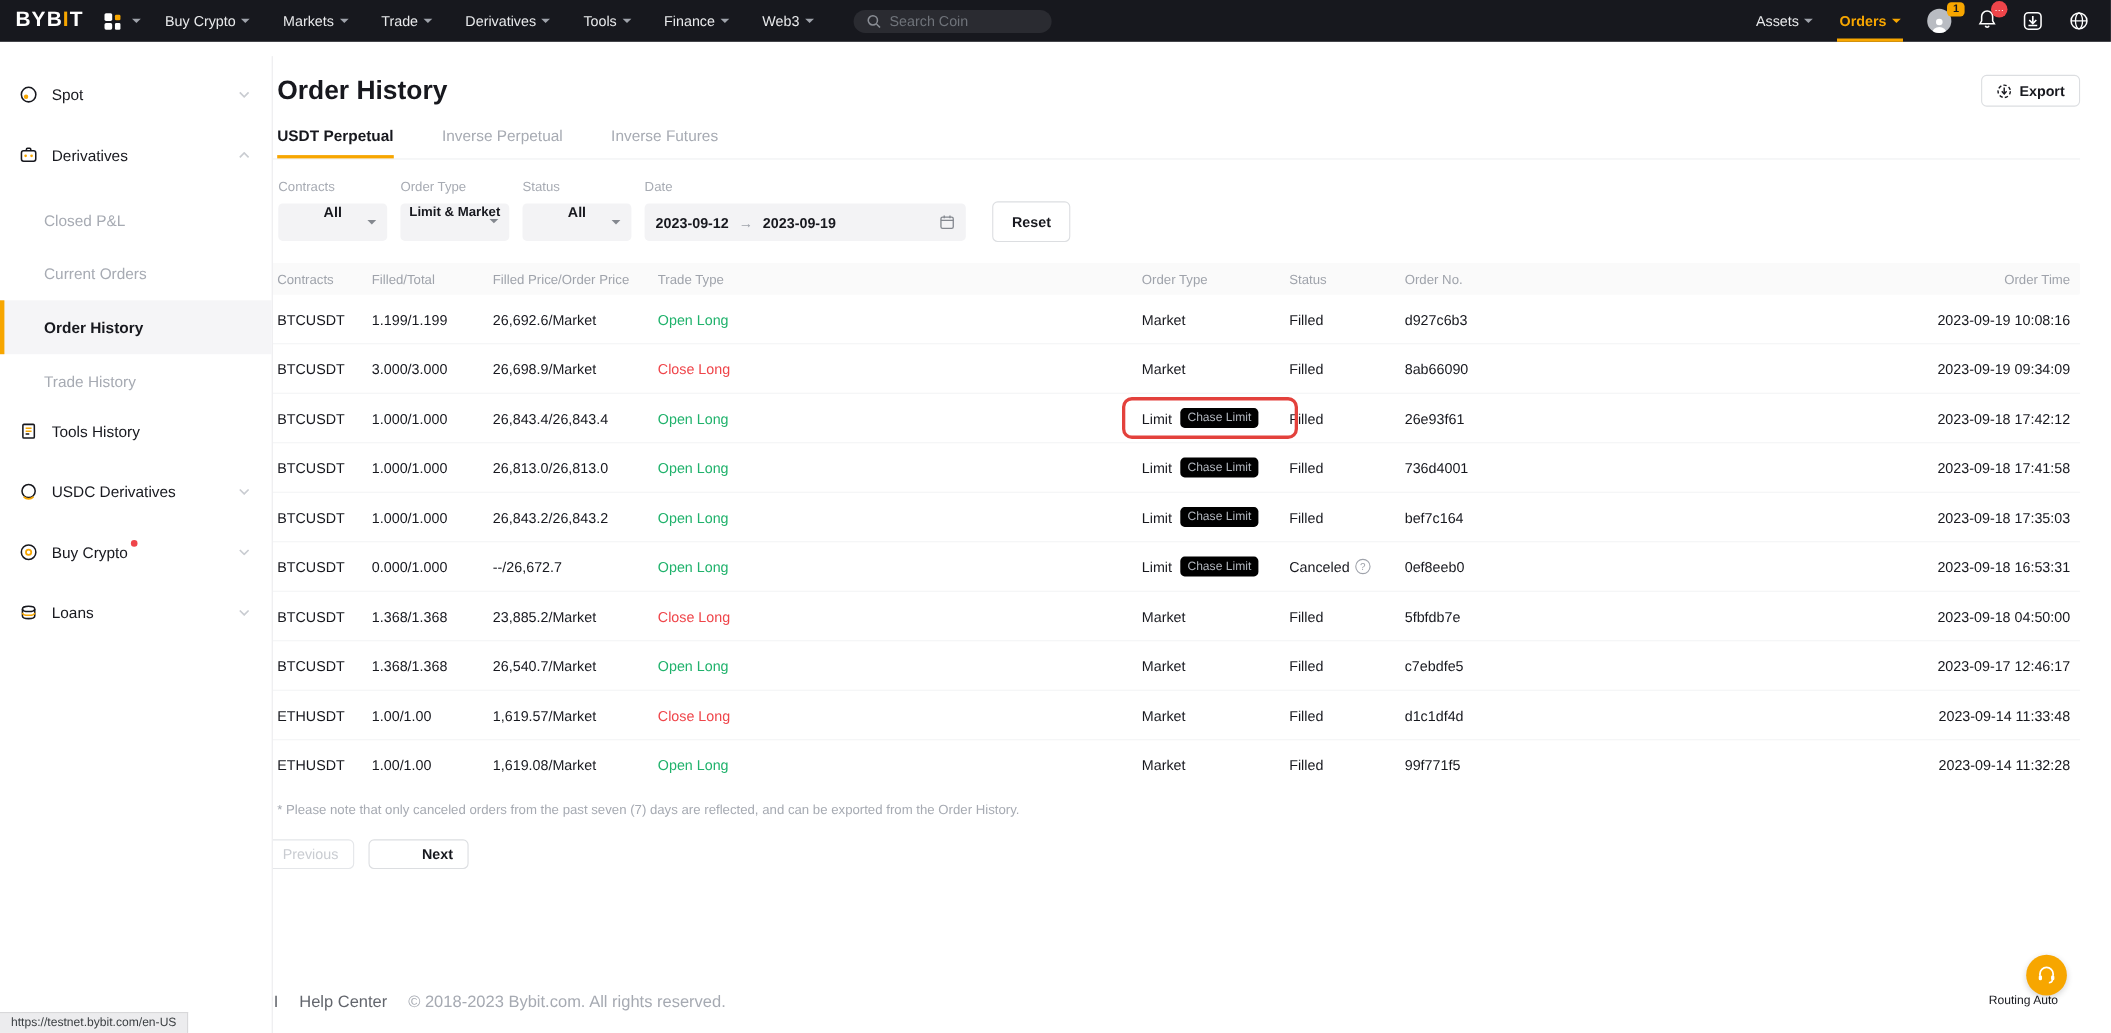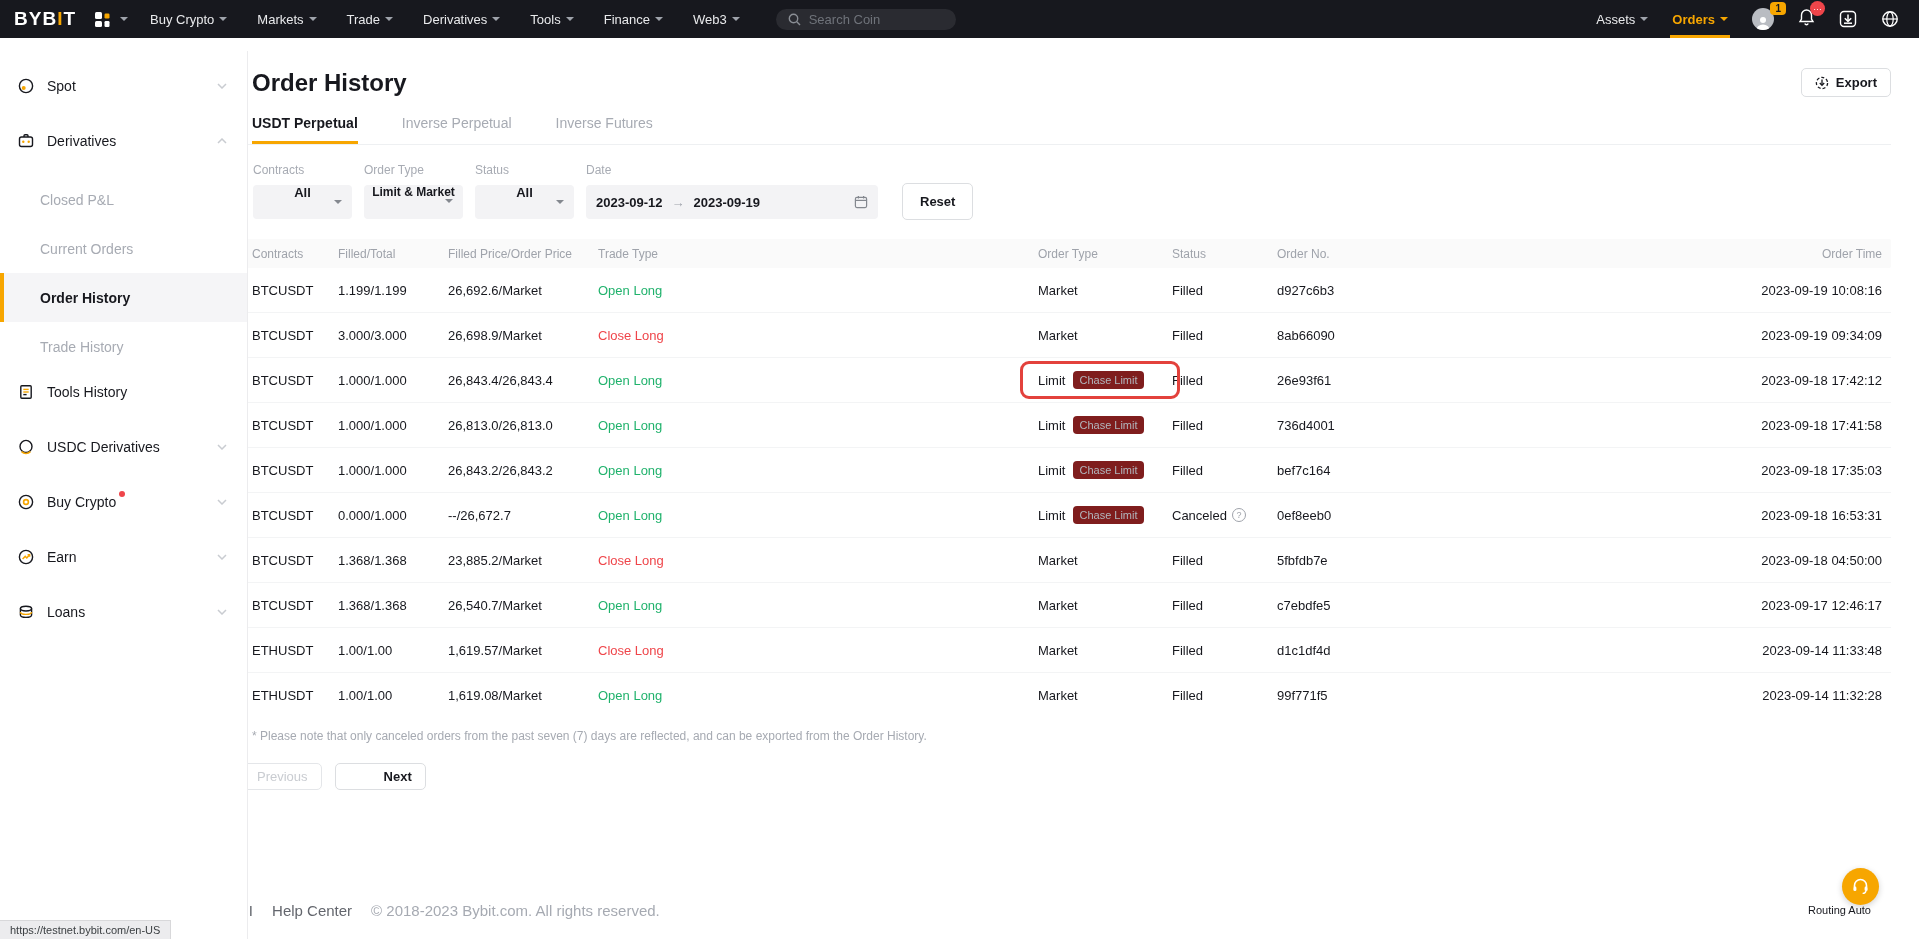--- a/index.html
+++ b/index.html
@@ -84,21 +84,21 @@
   .thead { display:flex; align-items:center; height:29px; background:#fafafa; border-radius:2px;
     padding:0 9px; font-size:12px; color:#9fa3ab; }
   .trow { display:flex; align-items:center; height:45px; padding:0 9px;
     border-bottom:1px solid #f3f4f5; font-size:13px; color:#17181e; position:relative; }
   .trow:last-child { border-bottom:none; }
   .col-contracts{ width:86px; } .col-filled{ width:110px; } .col-price{ width:150px; }
   .col-side{ width:440px; } .col-type{ width:134px; display:flex; align-items:center; }
   .col-status{ width:105px; display:flex; align-items:center; } .col-orderno{ flex:1; }
   .col-time{ width:230px; text-align:right; }
   .green { color:#20b26c; } .red { color:#ef454a; }
-  .tag { margin-left:8px; background:#7f1d1d; color:#b2b6bd; font-size:11px;
+  .tag { margin-left:8px; background:#000000; color:#b2b6bd; font-size:11px;
     padding:3px 6px; border-radius:4px; }
   .tag:empty { display:none; }
   .q-icon { margin-left:5px; width:14px; height:14px; border:1px solid #9fa3ab; border-radius:50%;
     color:#9fa3ab; font-size:9px; display:inline-flex; align-items:center; justify-content:center; cursor:pointer; }
   .chase-highlight { position:absolute; left:777px; top:3px; width:160px; height:38px;
     border:3px solid #e3413c; border-radius:9px; pointer-events:none; }
   .notes { margin-top:8px; padding-left:9px; font-size:12px; color:#a6aab2; line-height:20px; }
   .pagination { margin-top:17px; display:flex; justify-content:flex-start; gap:13px; }
   .pg-btn { height:27px; border:1px solid #e4e6e9; border-radius:5px; background:#fff;
     font-size:13px; padding:0 13px; cursor:pointer; font-family:"Liberation Sans", sans-serif; }
@@ -269,31 +269,20 @@
       <circle cx="9" cy="9" r="6.6" fill="none" stroke="#17181e" stroke-width="1.4"></circle>
       <circle cx="9" cy="9" r="2.4" fill="none" stroke="#f7a600" stroke-width="1.6"></circle>
     </svg>
     <span class="label"><span>Buy Crypto</span><span class="red-dot"></span></span>
     <svg class="chev" width="10" height="6" viewBox="0 0 10 6">
         <polyline points="1,1 5,5 9,1" fill="none" stroke="#c9ccd1" stroke-width="1.5"></polyline>
       </svg>
   </div>
   <div class="side-item">
     <svg width="18" height="18" viewBox="0 0 18 18">
-      <circle cx="9" cy="9" r="6.6" fill="none" stroke="#17181e" stroke-width="1.4"></circle>
-      <polyline points="5.6,11 8.2,8.4 9.8,10 12.4,7" fill="none" stroke="#f7a600" stroke-width="1.5"></polyline>
-      <polyline points="10.6,6.8 12.6,6.8 12.6,8.8" fill="none" stroke="#f7a600" stroke-width="1.5"></polyline>
-    </svg>
-    <span class="label">Earn</span>
-    <svg class="chev" width="10" height="6" viewBox="0 0 10 6">
-        <polyline points="1,1 5,5 9,1" fill="none" stroke="#c9ccd1" stroke-width="1.5"></polyline>
-      </svg>
-  </div>
-  <div class="side-item">
-    <svg width="18" height="18" viewBox="0 0 18 18">
       <ellipse cx="9" cy="5.6" rx="5.6" ry="2.4" fill="none" stroke="#17181e" stroke-width="1.4"></ellipse>
       <path d="M3.4 5.6 V12 c0 1.3 2.5 2.4 5.6 2.4 s5.6 -1.1 5.6 -2.4 V5.6" fill="none" stroke="#17181e" stroke-width="1.4"></path>
       <path d="M3.4 9 c0 1.3 2.5 2.4 5.6 2.4 s5.6 -1.1 5.6 -2.4" fill="none" stroke="#f7a600" stroke-width="1.4"></path>
     </svg>
     <span class="label">Loans</span>
     <svg class="chev" width="10" height="6" viewBox="0 0 10 6">
         <polyline points="1,1 5,5 9,1" fill="none" stroke="#c9ccd1" stroke-width="1.5"></polyline>
       </svg>
   </div>
 </aside>

